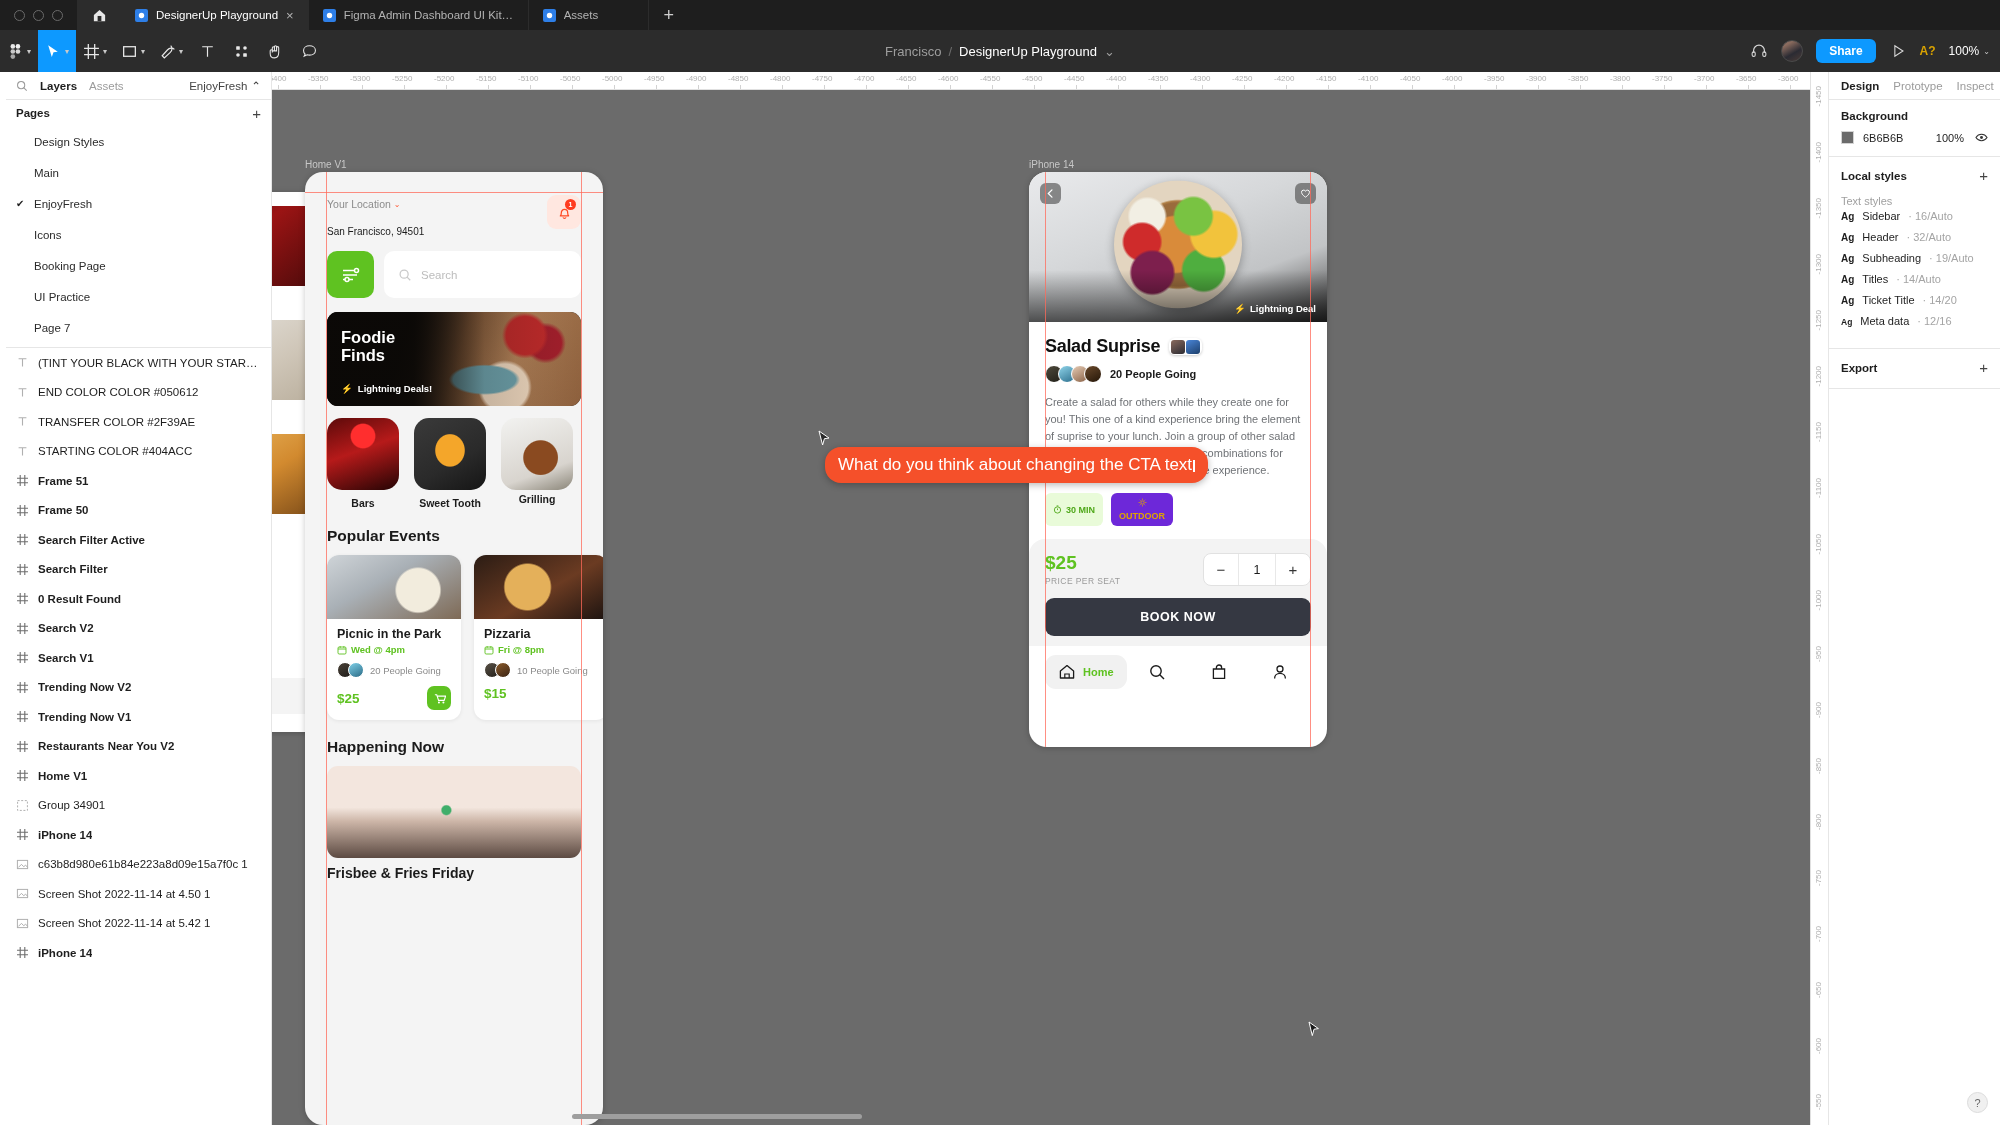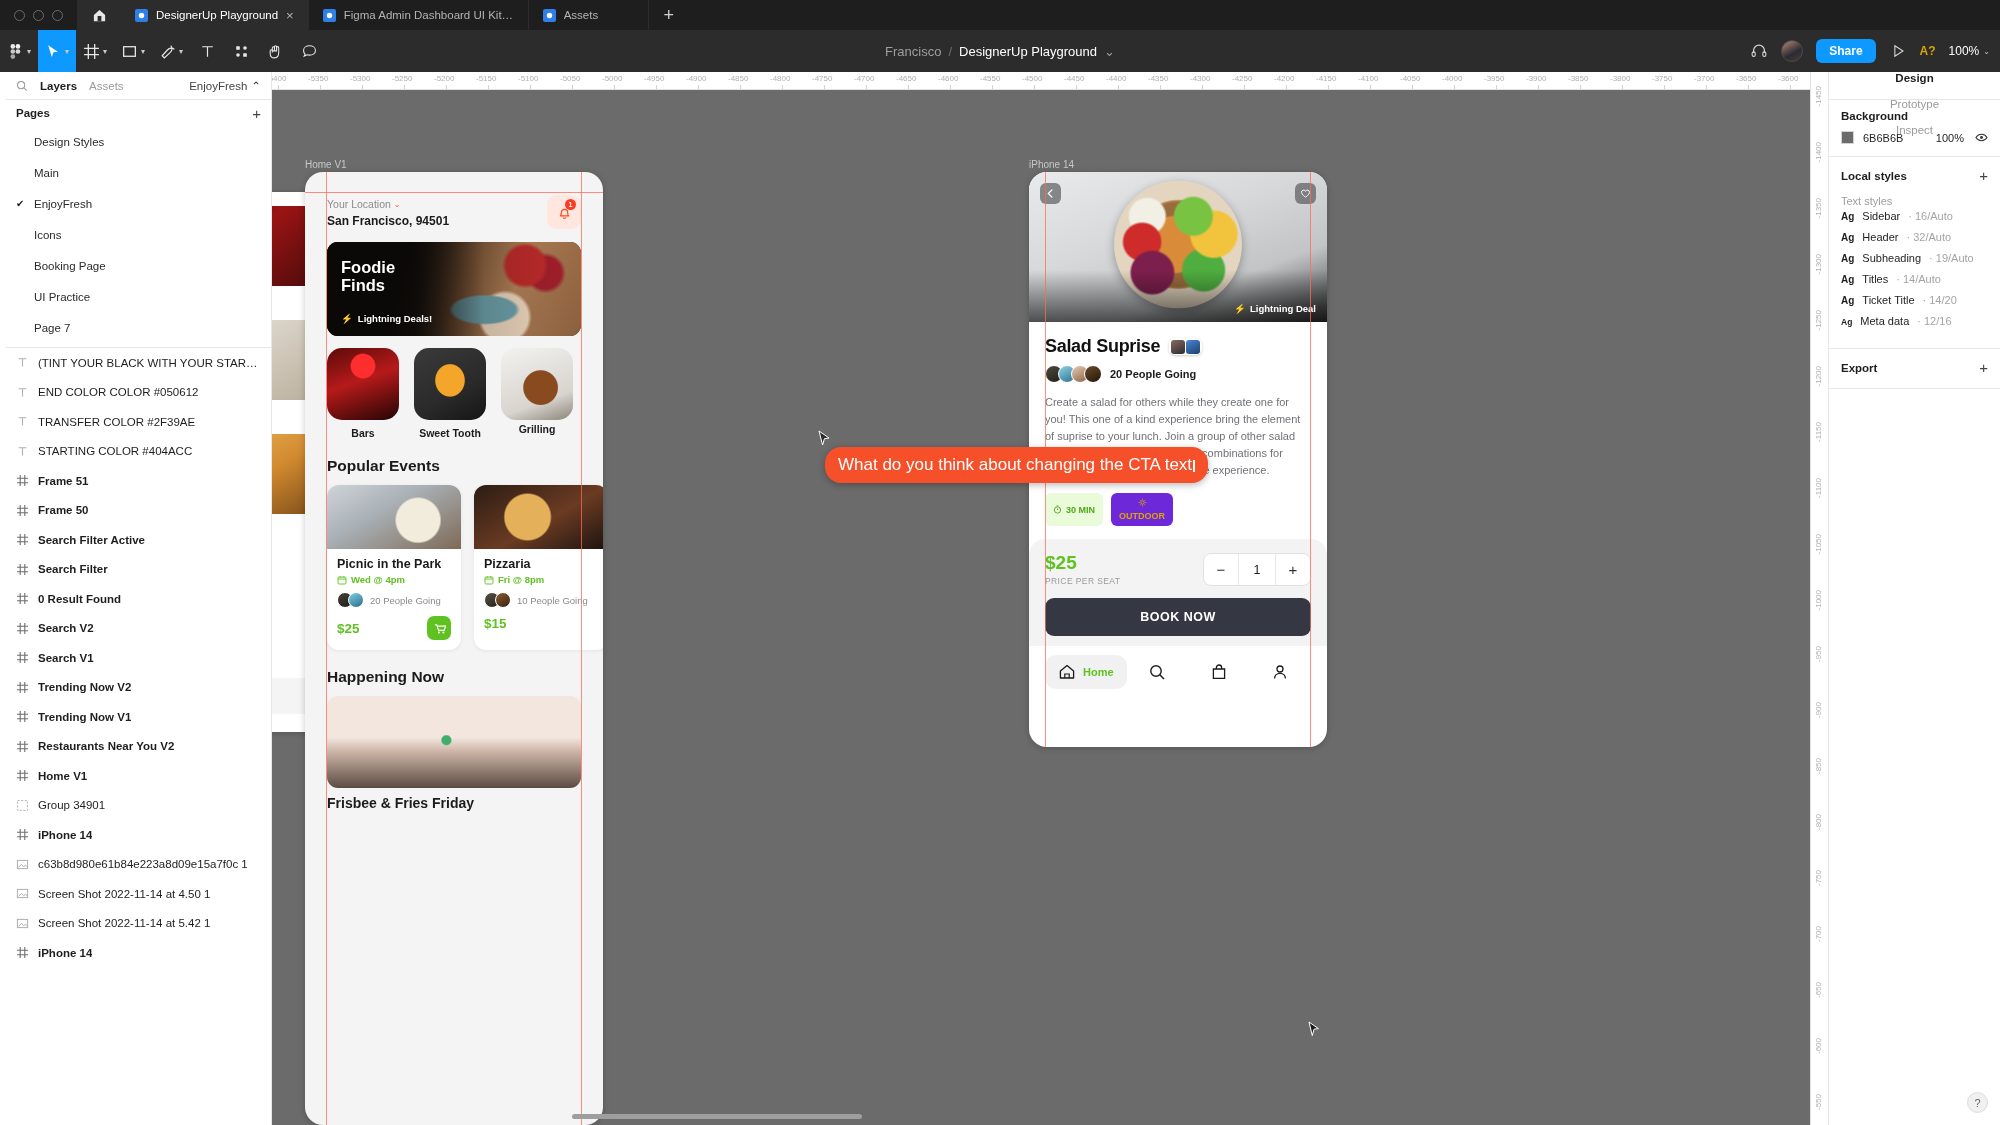--- a/index.html
+++ b/index.html
@@ -142,21 +142,21 @@
     box-shadow:0 1px 6px rgba(0,0,0,.22);
   }
   .redline-v { position:absolute; width:1px; background:#ff6a5a; opacity:.75; }
   .redline-h { position:absolute; height:1px; background:#ff6a5a; opacity:.75; }
 
   
   #homev1 { left:33px; top:100px; width:298px; height:953px; }
   .hv-top { padding:26px 22px 0 22px; }
   .loc-lbl { font-size:10.5px; color:#8c8c8c; display:flex; align-items:center; gap:3px; }
   .loc-lbl .cv { color:#ff5a36; font-size:8px; }
-  .loc-city { font-size:12px; font-weight:700; color:#1b1b1b; margin-top:4px; }
+  .loc-city { font-size:10px; font-weight:400; color:#1b1b1b; margin-top:16px; }
   .bell {
     position:absolute; right:22px; top:23px; width:34px; height:34px;
     border-radius:9px; background:#ffe7e0; display:flex;
     align-items:center; justify-content:center;
   }
   .bell svg { width:17px; height:17px; }
   .bell .badge {
     position:absolute; right:5px; top:4px; width:11px; height:11px;
     border-radius:50%; background:#ff3b1f; color:#fff; font-size:7px;
     display:flex; align-items:center; justify-content:center; font-weight:700;
@@ -335,21 +335,21 @@
   
   .hscroll { position:absolute; left:300px; bottom:6px; width:290px; height:5px;
     background:#9e9e9e; border-radius:3px; }
 
   
   .right {
     position:absolute; left:1828px; top:72px; width:172px; height:1053px;
     background:#fff; border-left:1px solid #e6e6e6;
   }
   .rp-tabs { height:28px; display:flex; align-items:center; gap:14px;
-    padding:0 12px; border-bottom:1px solid #e6e6e6; font-size:11.5px;flex-direction:column; }
+    padding:0 12px; border-bottom:1px solid #e6e6e6; font-size:11.5px; }
   .rp-tabs .t { color:#9b9b9b; }
   .rp-tabs .t.on { color:#1e1e1e; font-weight:700; }
   .rp-sec { padding:10px 12px 12px 12px; border-bottom:1px solid #e6e6e6; }
   .rp-sec-h { font-size:11.5px; font-weight:700; color:#1e1e1e; display:flex; align-items:center; }
   .rp-sec-h .plus { margin-left:auto; font-size:15px; font-weight:300; color:#444; }
   .bg-row { display:flex; align-items:center; gap:9px; margin-top:9px; font-size:11px; color:#1e1e1e; }
   .sw { width:13px; height:13px; background:#6b6b6b; border:1px solid #d3d3d3; flex:none; }
   .bg-op { margin-left:auto; margin-right:2px; }
   .eye svg { width:13px; height:13px; color:#333; display:block; }
   .ts-lbl { font-size:11px; color:#a0a0a0; margin:11px 0 3px 0; }
@@ -782,20 +782,38 @@
         <div class="loc-city">San Francisco, 94501</div>
       </div>
       <div class="bell">
         <svg viewBox="0 0 18 18">
           <path d="M4.6 12.6c.8-.9 1-1.6 1-3.2 0-2 1.2-3.6 3.4-3.6s3.4 1.6 3.4 3.6c0 1.6.2 2.3 1 3.2z" stroke="#ff4a22" stroke-width="1.3" fill="none" stroke-linejoin="round"></path>
           <path d="M7.4 14.2a1.7 1.7 0 003.2 0" stroke="#ff4a22" stroke-width="1.3" fill="none"></path>
         </svg>
         <span class="badge">1</span>
       </div>
 
+      <div class="search-row">
+        <div class="filter-btn">
+          <svg viewBox="0 0 22 22">
+            <g stroke="#fff" stroke-width="1.5" fill="none">
+              <path d="M3 6.5h12M3 11h14M3 15.5h10"></path>
+              <circle cx="16.5" cy="6.5" r="2" fill="#5fc221"></circle>
+              <circle cx="7" cy="15.5" r="2" fill="#5fc221"></circle>
+            </g>
+          </svg>
+        </div>
+        <div class="search-box">
+          <svg viewBox="0 0 16 16">
+            <circle cx="7" cy="7" r="4.6" stroke="#c9c9c9" stroke-width="1.4" fill="none"></circle>
+            <path d="M10.4 10.4L14 14" stroke="#c9c9c9" stroke-width="1.4"></path>
+          </svg>
+          <span class="search-ph">Search</span>
+        </div>
+      </div>
 
       <div class="banner">
         <div class="bimg"></div>
         <div class="shade"></div>
         <div class="bt">
           <span>Foodie</span><br>
           <span>Finds</span>
         </div>
         <div class="bd">
           <span>⚡</span>

